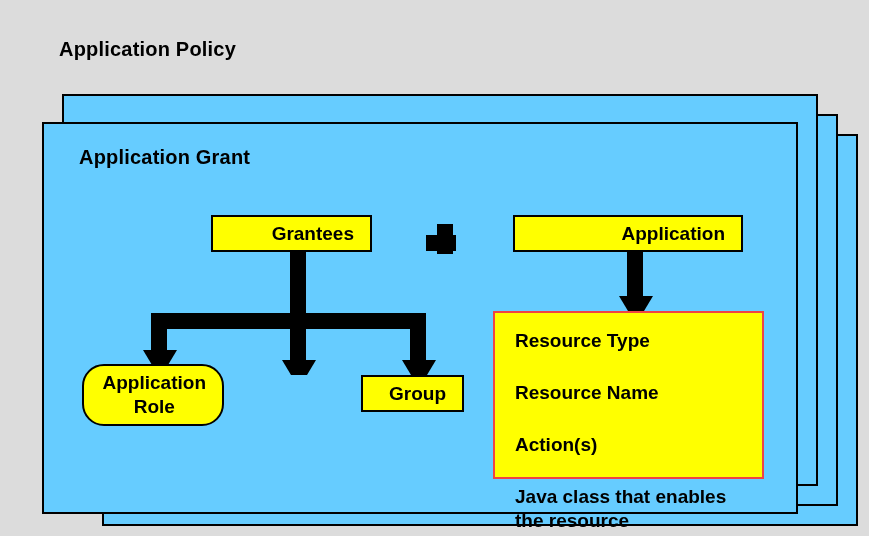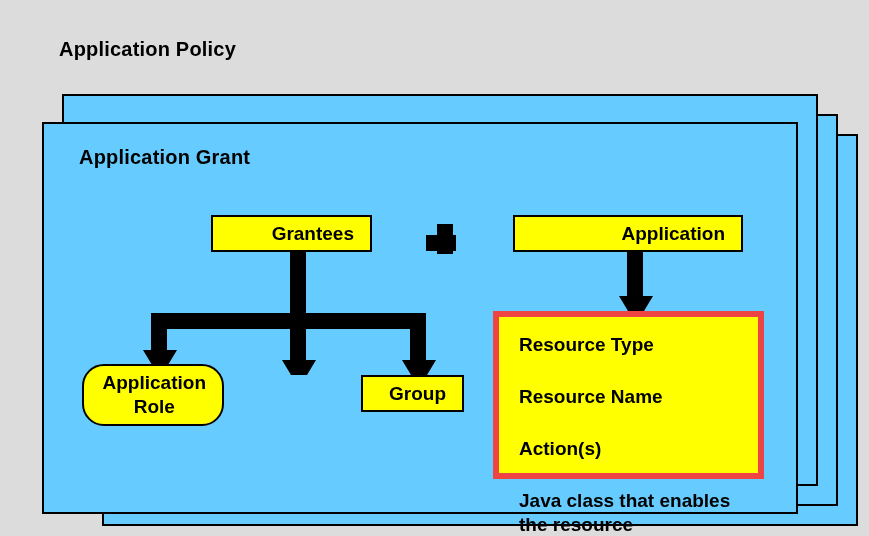--- a/index.html
+++ b/index.html
@@ -92,21 +92,21 @@
     border-right: 9px solid transparent;
     border-top: 15px solid #000;
   }
   .details-box {
     position: absolute;
     left: 449px;
     top: 187px;
     width: 271px;
     height: 168px;
     background: #ffff00;
-    border: 6px solid #ef4444;
+    border: 2px solid #ef4444;
     padding: 8px 12px 0 12px;
   }
   .details-box p {
     font-size: 19px;
     font-weight: bold;
     line-height: 24px;
     margin-bottom: 12px;
   }
 </style>
 </head>

